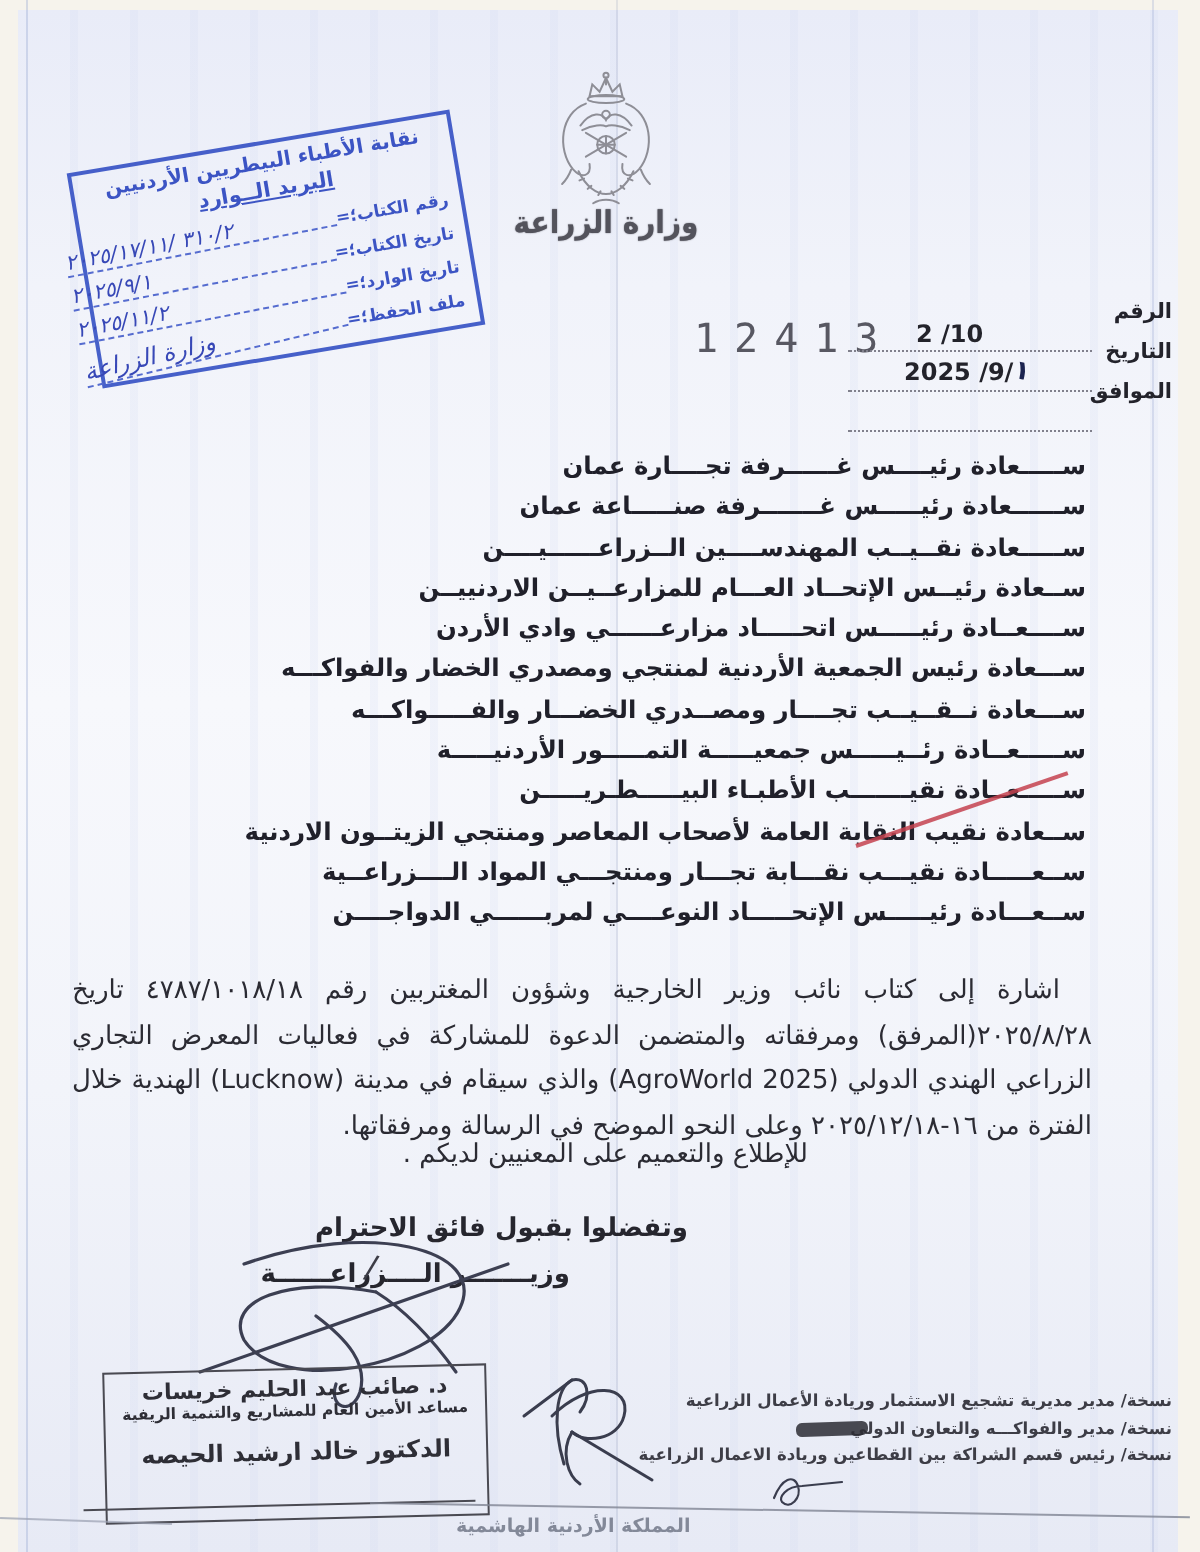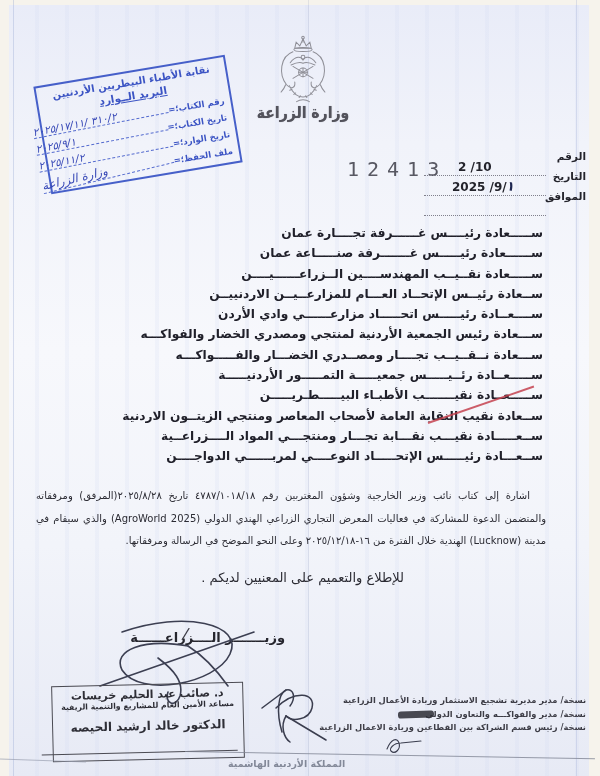--- a/index.html
+++ b/index.html
@@ -69,21 +69,21 @@
   .addr{position:absolute;right:57px;left:56px;top:223px;direction:rtl;text-align:right;}
   .addr-line{height:20.3px;line-height:20.3px;font-size:12.2px;font-weight:bold;color:#20202a;white-space:nowrap;}
   .red-check{
     position:absolute;left:428px;top:422px;width:112px;height:2px;
     background:var(--red-mark,#c4424f);transform:rotate(-19deg);transform-origin:left center;opacity:.85;
   }
 
   
   .para{
     position:absolute;right:54px;left:36px;top:485px;
-    direction:rtl;text-align:justify;font-size:10px;line-height:22.6px;color:#2b2b33;
+    direction:rtl;text-align:justify;font-size:13px;line-height:22.6px;color:#2b2b33;
     text-indent:16px;
   }
   .para .num,.para .latin{direction:ltr;unicode-bidi:isolate;}
   .p2{position:absolute;right:196px;top:570px;direction:rtl;font-size:13px;color:#2b2b33;}
   .closing{position:absolute;right:256px;top:607px;direction:rtl;font-size:13px;font-weight:bold;color:#26262e;}
   .minister{position:absolute;right:315px;top:630px;direction:rtl;font-size:13px;font-weight:bold;color:#26262e;white-space:nowrap;}
   .slash-mark{position:absolute;left:183px;top:624px;font-size:16px;color:#3c3c46;transform:rotate(14deg);}
 
   .sig-minister{position:absolute;left:92px;top:616px;}
   .sig-minister path{stroke:#3c3f52;fill:none;stroke-width:1.6;stroke-linecap:round;}
@@ -195,20 +195,21 @@
     <div class="addr-line">ســعادة نقيب النقابة العامة لأصحاب المعاصر ومنتجي الزيتــون الاردنية</div>
     <div class="addr-line">ســعـــــادة نقيـــب نقـــابة تجـــار ومنتجـــي المواد الــــزراعــية</div>
     <div class="addr-line">ســعـــادة رئيـــــس الإتحـــــاد النوعــــي لمربــــــي الدواجــــن</div>
   </div>
   <div class="red-check"></div>
 
   <div class="para">
     <span>اشارة إلى كتاب نائب وزير الخارجية وشؤون المغتربين رقم </span><span class="num">٤٧٨٧/١٠١٨/١٨</span><span> تاريخ </span><span class="num">٢٠٢٥/٨/٢٨</span><span>(المرفق) ومرفقاته والمتضمن الدعوة للمشاركة في فعاليات المعرض التجاري الزراعي الهندي الدولي (</span><span class="latin">AgroWorld 2025</span><span>) والذي سيقام في مدينة (</span><span class="latin">Lucknow</span><span>) الهندية خلال الفترة من </span><span class="num">١٦-٢٠٢٥/١٢/١٨</span><span> وعلى النحو الموضح في الرسالة ومرفقاتها.</span>
   </div>
   <div class="p2">للإطلاع والتعميم على المعنيين لديكم .</div>
+  <div class="closing">وتفضلوا بقبول فائق الاحترام</div>
   <div class="minister">وزيـــــــر الــــزراعــــــة</div>
   <div class="slash-mark">/</div>
 
   <div class="sig-minister">
     <svg width="176" height="88" viewBox="0 0 176 88">
       <path d="M8,70 L162,16"></path>
       <path d="M30,16 C92,-6 152,8 138,38 C124,68 48,82 30,54 C20,34 52,22 96,30"></path>
       <path d="M96,30 C112,40 126,56 136,70"></path>
       <path d="M66,42 C82,54 92,66 88,80 C84,92 72,88 76,76"></path>
       <ellipse cx="116" cy="46" rx="8" ry="3.4" transform="rotate(-18 116 46)" fill="none" stroke-width="2.2"></ellipse>

